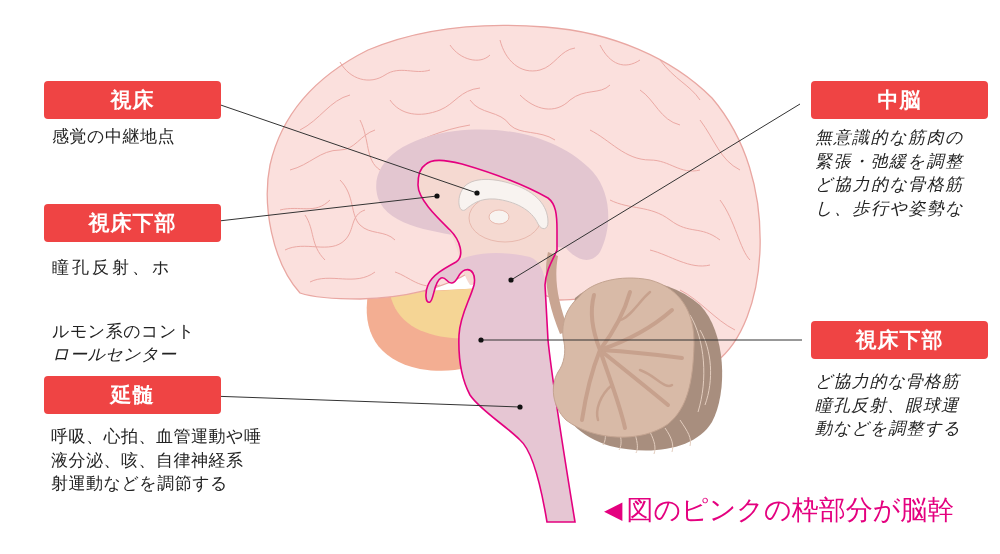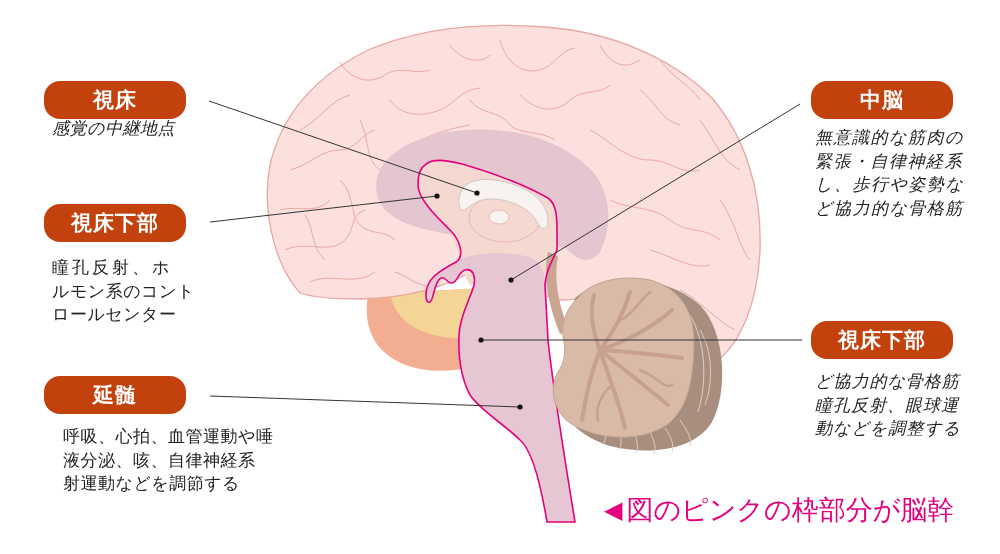--- a/index.html
+++ b/index.html
@@ -1,21 +1,21 @@
 <!DOCTYPE html>
 <html><head>
 <meta charset="utf-8">
 <style>
   html, body { margin: 0; padding: 0; background: #ffffff; }
   body { width: 1000px; height: 554px; position: relative; overflow: hidden;
          font-family: "DejaVu Sans", "Liberation Sans", sans-serif; color: #222222; }
   #stage { position: absolute; left: 0; top: 0; width: 1000px; height: 554px; }
   svg.art { position: absolute; left: 0; top: 0; }
-  .label-box { position: absolute; width: 142px; height: 38px; border-radius: 16px;
-               background: #c2410c; color: #ffffff; font-size: 21px; font-weight: bold;
+  .label-box { position: absolute; width: 177px; height: 38px; border-radius: 4px;
+               background: #ef4444; color: #ffffff; font-size: 21px; font-weight: bold;
                display: flex; align-items: center; justify-content: center; letter-spacing: 1px; }
   .desc { position: absolute; font-size: 17px; line-height: 23.5px; letter-spacing: 0.5px; white-space: nowrap; }
   .desc div { height: 23.5px; }
   .right .desc, .desc.right { line-height: 24px; font-style: italic; }
   .caption { position: absolute; left: 604px; top: 492px; font-size: 27px; color: #E4007F;
              white-space: nowrap; display: flex; align-items: center; }
   .caption .arrow { font-size: 24px; margin-right: 4px; }
 </style>
 </head>
 <body>
@@ -110,50 +110,50 @@
       <circle cx="437" cy="196" r="2.6"></circle>
       <circle cx="511" cy="280" r="2.6"></circle>
       <circle cx="481" cy="340" r="2.6"></circle>
       <circle cx="520" cy="407" r="2.6"></circle>
     </g>
   </svg>
 
   <div class="label-box" style="left:44px; top:81px;">
     <span>視床</span>
   </div>
-  <div class="desc" style="left:52px; top:117px;font-style:italic;">
+  <div class="desc" style="left:52px; top:125px;">
     <div>感覚の中継地点</div>
   </div>
 
   <div class="label-box" style="left:44px; top:204px;">
     <span>視床下部</span>
   </div>
   <div class="desc" style="left:52px; top:256px; letter-spacing:3px;">
     <div>瞳孔反射、ホ</div>
-    <div style="letter-spacing:0.5px;">ルモン系のコント</div>
-    <div style="letter-spacing:0.5px;">ロールセンター</div>
+    <div style="letter-spacing:0.5px;margin-top:40px;">ルモン系のコント</div>
+    <div style="letter-spacing:0.5px;font-style:italic;">ロールセンター</div>
   </div>
 
   <div class="label-box" style="left:44px; top:376px;">
     <span>延髄</span>
   </div>
-  <div class="desc" style="left:63px; top:425px;">
+  <div class="desc" style="left:51px; top:425px;">
     <div>呼吸、心拍、血管運動や唾</div>
     <div>液分泌、咳、自律神経系</div>
     <div>射運動などを調節する</div>
   </div>
 
   <div class="label-box" style="left:811px; top:81px;">
     <span>中脳</span>
   </div>
   <div class="desc right" style="left:815px; top:125px; letter-spacing:1.5px;">
     <div>無意識的な筋肉の</div>
-    <div>緊張・自律神経系</div>
+    <div>緊張・弛緩を調整</div>
+    <div>ど協力的な骨格筋</div>
     <div>し、歩行や姿勢な</div>
-    <div>ど協力的な骨格筋</div>
   </div>
 
   <div class="label-box" style="left:811px; top:321px;">
     <span>視床下部</span>
   </div>
   <div class="desc right" style="left:815px; top:369px; letter-spacing:1px;">
     <div>ど協力的な骨格筋</div>
     <div>瞳孔反射、眼球運</div>
     <div>動などを調整する</div>
   </div>

